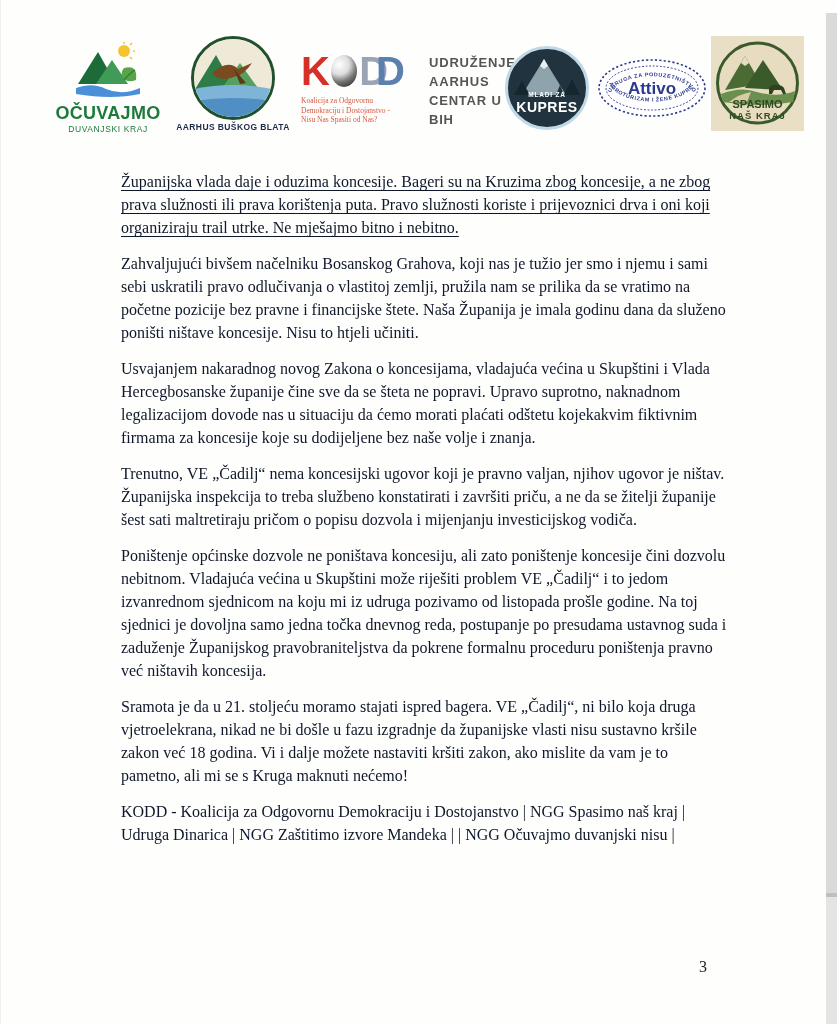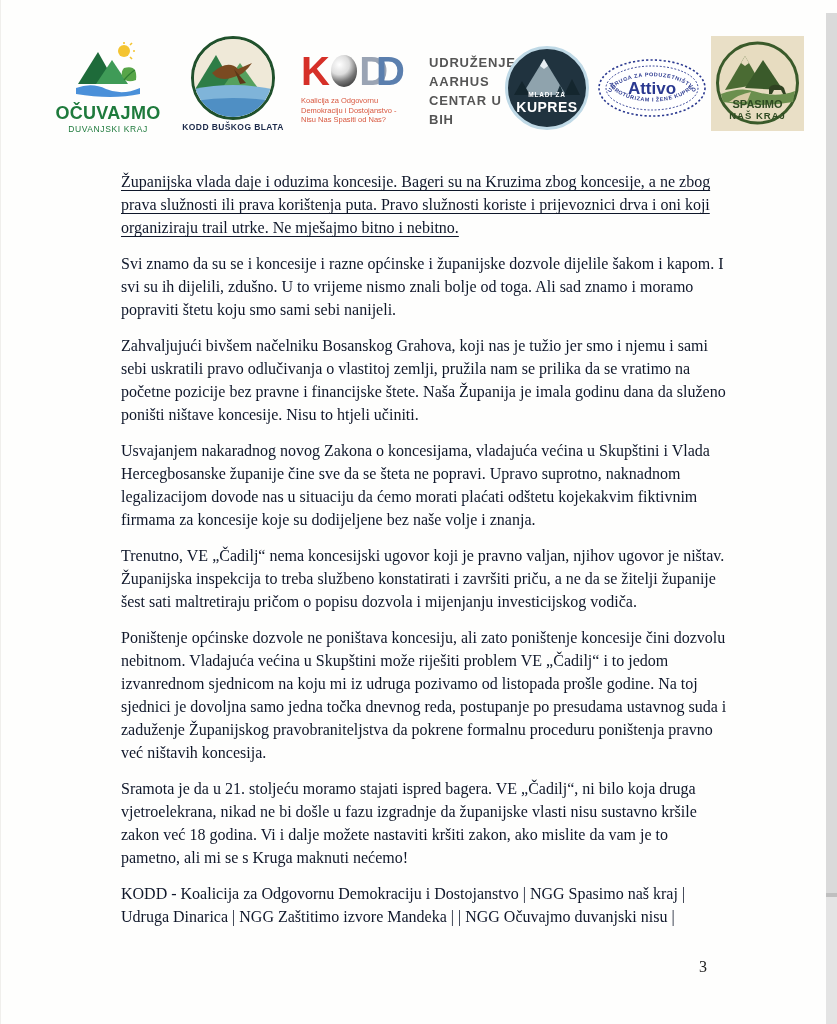--- a/index.html
+++ b/index.html
@@ -38,21 +38,21 @@
   
   .logo-kodd { left:300px; top:50px; width:104px; height:72px; }
   .logo-kodd .letters { display:flex; align-items:center; height:42px; font-family:"Liberation Sans",sans-serif; font-weight:bold; }
   .logo-kodd .k { font-size:40px; color:#d63028; line-height:40px; }
   .logo-kodd .o {
     width:32px; height:32px; border-radius:50%; margin:0 1px;
     background:radial-gradient(circle at 32% 30%, #ffffff 0%, #dddddd 35%, #777777 60%, #141414 100%);
   }
   .logo-kodd .d1 { font-size:40px; color:#9aa4b4; line-height:40px; margin-left:1px; }
   .logo-kodd .d2 { font-size:40px; color:#5b7fae; line-height:40px; margin-left:-12px; }
-  .logo-kodd .tag { font-family:Liberation Sans, sans-serif; font-size:7.5px; color:#d8573f; line-height:9.5px; margin-top:4px; }
+  .logo-kodd .tag { font-family:Liberation Serif, serif; font-size:7.5px; color:#d8573f; line-height:9.5px; margin-top:4px; }
 
   
   .logo-aarhus { left:428px; top:52px; width:140px; height:78px; display:flex; align-items:center; }
   .logo-aarhus .txt { font-family:"Liberation Sans",sans-serif; font-weight:bold; font-size:13px; color:#555555; letter-spacing:.8px; line-height:19px; }
   .logo-aarhus svg { margin-left:4px; }
 
   
   .logo-kupres { left:504px; top:46px; width:84px; height:84px; }
   .logo-kupres .circ {
     width:84px; height:84px; border-radius:50%;
@@ -121,21 +121,21 @@
       <svg width="78" height="78" viewBox="0 0 78 78">
         <rect width="78" height="78" fill="#efe9d8"></rect>
         <path d="M0 52 L22 16 L42 52 Z" fill="#2e7d46"></path>
         <path d="M26 52 L46 24 L66 52 Z" fill="#55a05e"></path>
         <path d="M0 50 Q39 42 78 50 L78 78 L0 78 Z" fill="#7fb4d9"></path>
         <path d="M0 62 Q39 56 78 62 L78 78 L0 78 Z" fill="#4f8fc4"></path>
         <path d="M18 34 Q34 20 44 30 L58 24 Q50 36 40 38 Q30 42 22 38 Z" fill="#7a4a21"></path>
         <path d="M40 30 L52 44 L46 45 Z" fill="#5d3718"></path>
       </svg>
     </div>
-    <div class="band">KODD BUŠKOG BLATA</div>
+    <div class="band">AARHUS BUŠKOG BLATA</div>
   </div>
 
   <div class="logo logo-kodd">
     <div class="letters">
       <span class="k">K</span>
       <span class="o"></span>
       <span class="d1">D</span>
       <span class="d2">D</span>
     </div>
     <div class="tag">
@@ -201,21 +201,20 @@
       <path d="M10 58 Q30 50 46 56 Q66 62 84 55 L82 66 Q50 72 12 66 Z" fill="#6b8f4e"></path>
       <path d="M18 66 Q28 58 40 56 L36 66 Z" fill="#d8cba6"></path>
       <path d="M58 52 q3 -4 8 -3 q5 0 7 3 l2 6 l-3 0 l-2 -4 l-7 0 l-2 4 l-3 0 Z" fill="#2f4222"></path>
       <text x="46.5" y="72" text-anchor="middle" font-family="Liberation Sans, sans-serif" font-size="11" font-weight="bold" fill="#2f4a22">SPASIMO</text>
       <text x="46.5" y="83" text-anchor="middle" font-family="Liberation Sans, sans-serif" font-size="9.5" font-weight="bold" fill="#2f4a22" letter-spacing="1">NAŠ KRAJ</text>
     </svg>
   </div>
 
   <div class="doc-body">
       <p class="underlined">Županijska vlada daje i oduzima koncesije. Bageri su na Kruzima zbog koncesije, a ne zbog prava služnosti ili prava korištenja puta. Pravo služnosti koriste i prijevoznici drva i oni koji organiziraju trail utrke. Ne mješajmo bitno i nebitno.</p>
-      <p class="">Svi znamo da su se i koncesije i razne općinske i županijske dozvole dijelile šakom i kapom. I svi su ih dijelili, zdušno. U to vrijeme nismo znali bolje od toga. Ali sad znamo i moramo popraviti štetu koju smo sami sebi nanijeli.</p>
       <p class="">Zahvaljujući bivšem načelniku Bosanskog Grahova, koji nas je tužio jer smo i njemu i sami sebi uskratili pravo odlučivanja o vlastitoj zemlji, pružila nam se prilika da se vratimo na početne pozicije bez pravne i financijske štete. Naša Županija je imala godinu dana da služeno poništi ništave koncesije. Nisu to htjeli učiniti.</p>
       <p class="">Usvajanjem nakaradnog novog Zakona o koncesijama, vladajuća većina u Skupštini i Vlada Hercegbosanske županije čine sve da se šteta ne popravi. Upravo suprotno, naknadnom legalizacijom dovode nas u situaciju da ćemo morati plaćati odštetu kojekakvim fiktivnim firmama za koncesije koje su dodijeljene bez naše volje i znanja.</p>
       <p class="">Trenutno, VE „Čadilj“ nema koncesijski ugovor koji je pravno valjan, njihov ugovor je ništav. Županijska inspekcija to treba službeno konstatirati i završiti priču, a ne da se žitelji županije šest sati maltretiraju pričom o popisu dozvola i mijenjanju investicijskog vodiča.</p>
       <p class="">Poništenje općinske dozvole ne poništava koncesiju, ali zato poništenje koncesije čini dozvolu nebitnom. Vladajuća većina u Skupštini može riješiti problem VE „Čadilj“ i to jedom izvanrednom sjednicom na koju mi iz udruga pozivamo od listopada prošle godine. Na toj sjednici je dovoljna samo jedna točka dnevnog reda, postupanje po presudama ustavnog suda i zaduženje Županijskog pravobraniteljstva da pokrene formalnu proceduru poništenja pravno već ništavih koncesija.</p>
       <p class="">Sramota je da u 21. stoljeću moramo stajati ispred bagera. VE „Čadilj“, ni bilo koja druga vjetroelekrana, nikad ne bi došle u fazu izgradnje da županijske vlasti nisu sustavno kršile zakon već 18 godina. Vi i dalje možete nastaviti kršiti zakon, ako mislite da vam je to pametno, ali mi se s Kruga maknuti nećemo!</p>
       <p class="">KODD - Koalicija za Odgovornu Demokraciju i Dostojanstvo | NGG Spasimo naš kraj | Udruga Dinarica | NGG Zaštitimo izvore Mandeka | | NGG Očuvajmo duvanjski nisu |</p>
     </div>
 
   <div class="page-number">3</div>
 

